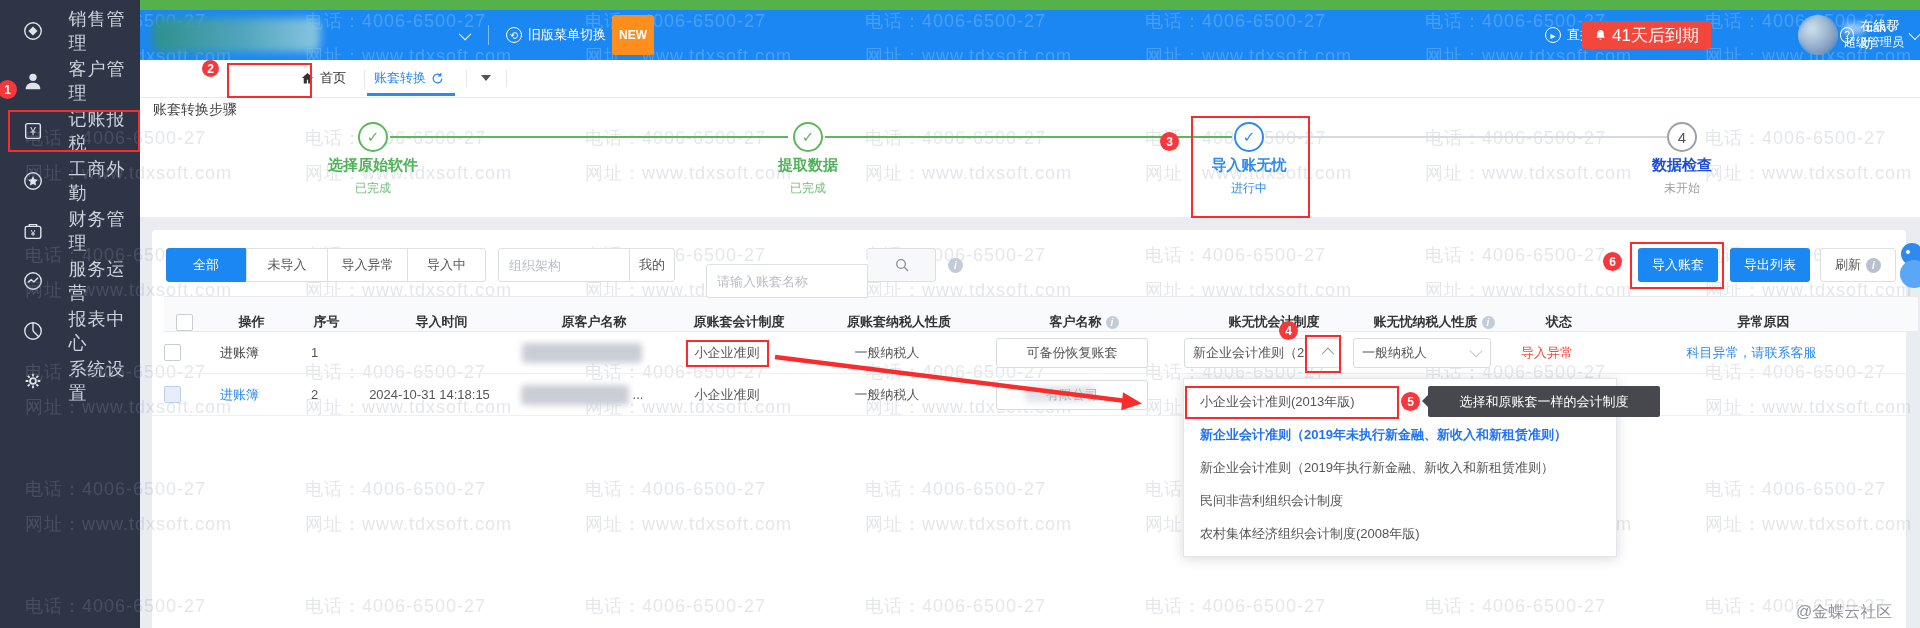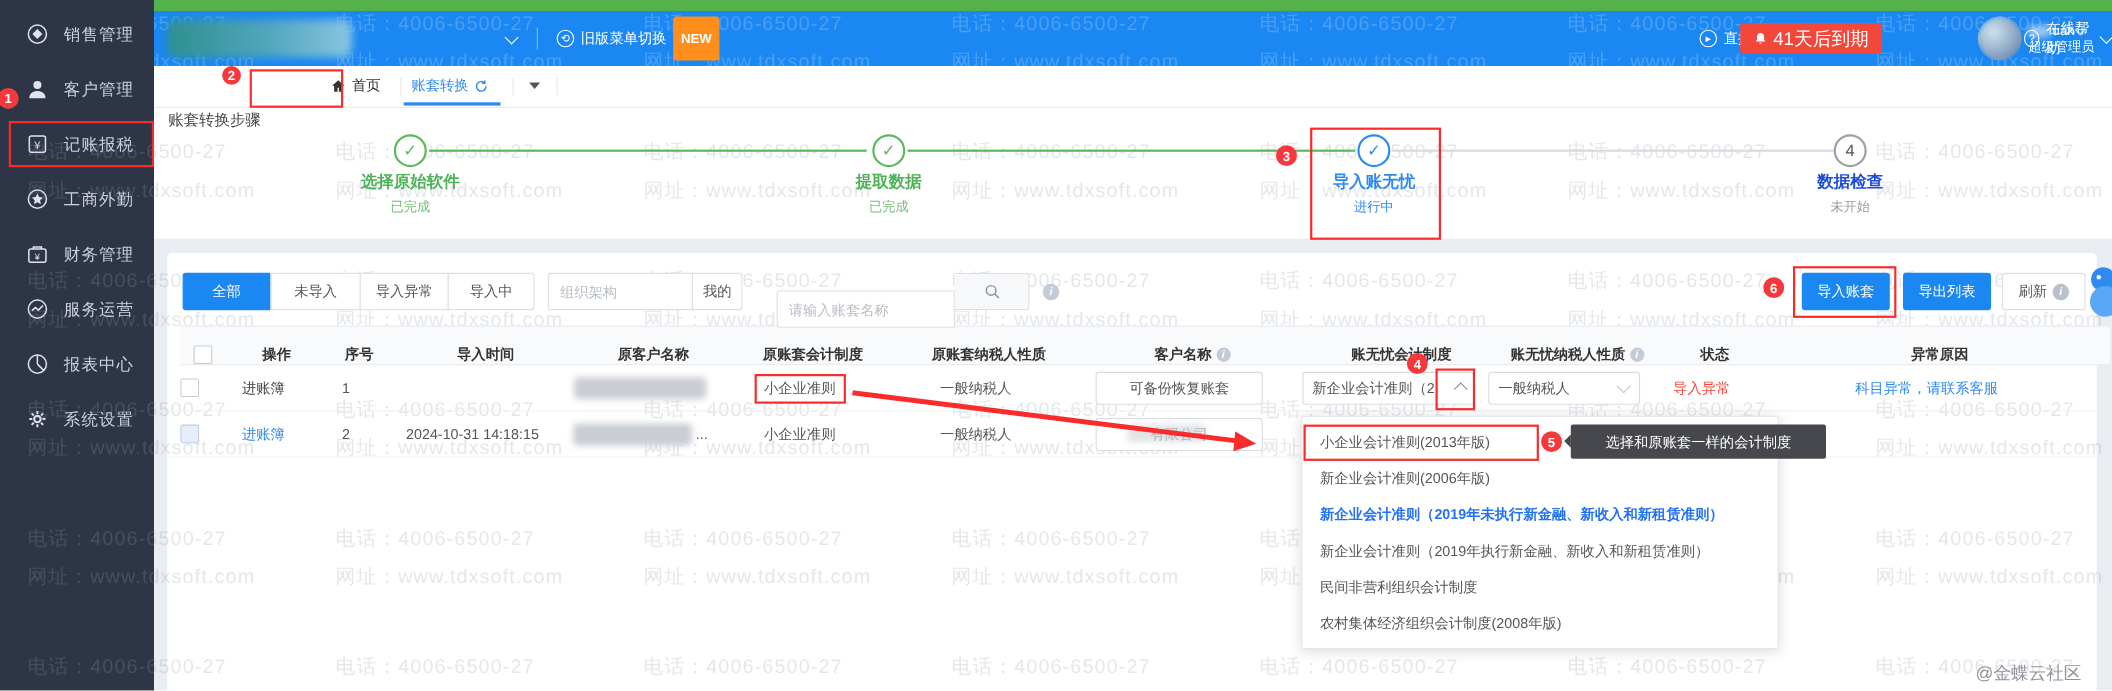--- a/index.html
+++ b/index.html
@@ -13,21 +13,21 @@
   #sidebar{position:absolute;left:0;top:0;width:140px;height:628px;background:#2e3547;z-index:3;}
   #wm-layer{position:absolute;inset:0;z-index:5;pointer-events:none;color:rgba(148,157,170,.25);}
   .wm{position:absolute;font-size:18px;letter-spacing:1px;white-space:nowrap;line-height:20px;}
   .wm div{margin-bottom:15px;}
   #topbar{position:absolute;left:140px;top:10px;width:1780px;height:50px;background:#1b87f2;z-index:10;overflow:hidden;}
   #greenbar{position:absolute;left:140px;top:0;width:1780px;height:10px;background:#55b14a;z-index:10;}
   #tabbar{position:absolute;left:140px;top:60px;width:1780px;height:37px;background:#fff;border-bottom:1px solid #e6e9ed;z-index:10;}
 
   
   .sb-item{position:relative;height:50px;display:flex;align-items:center;padding-left:22px;color:#ccd2dd;cursor:pointer;z-index:10;}
-  .sb-item .lbl{margin-left:12px;font-size:15px;letter-spacing:1px;}
+  .sb-item .lbl{margin-left:24px;font-size:18px;letter-spacing:1px;}
   .sb-icon{width:24px;height:24px;display:inline-flex;align-items:center;justify-content:center;color:#dfe3ec;}
   .sb-icon svg{display:block;}
 
   
   .logo-blur{position:absolute;left:12px;top:8px;width:168px;height:34px;border-radius:8px;
      background:linear-gradient(90deg,#2f9187,#55a8bb 55%,#8fc9e2);filter:blur(4px);opacity:.95;}
   .tb-item{position:absolute;top:0;height:50px;display:flex;align-items:center;color:#fff;font-size:13px;gap:6px;}
   .chv{display:inline-block;width:8px;height:8px;border-left:1.6px solid currentColor;border-bottom:1.6px solid currentColor;}
   .chv.down{transform:rotate(-45deg) translateY(-2px);}
   .chv.up{transform:rotate(135deg) translateY(-2px);}
@@ -414,21 +414,20 @@
         </div>
       </div>
     <div class="tc c8"></div>
       <div class="tc c9"></div>
       <div class="tc c10"></div>
       <div class="tc c11"></div>
   </div>
 
   <div id="dropdown">
       <div class="dd-opt">小企业会计准则(2013年版)</div>
-      <div class="dd-opt">新企业会计准则(2006年版)</div>
       <div class="dd-opt dd-blue">新企业会计准则（2019年未执行新金融、新收入和新租赁准则）</div>
       <div class="dd-opt">新企业会计准则（2019年执行新金融、新收入和新租赁准则）</div>
       <div class="dd-opt">民间非营利组织会计制度</div>
       <div class="dd-opt">农村集体经济组织会计制度(2008年版)</div>
     </div>
 
   <div class="rbox" style="left:8px;top:110px;width:132px;height:42px"></div>
   <div class="rbox" style="left:227px;top:63px;width:85px;height:35px"></div>
   <div class="rbox" style="left:1191px;top:116px;width:119px;height:102px"></div>
   <div class="rbox" style="left:1630px;top:242px;width:94px;height:47px"></div>

